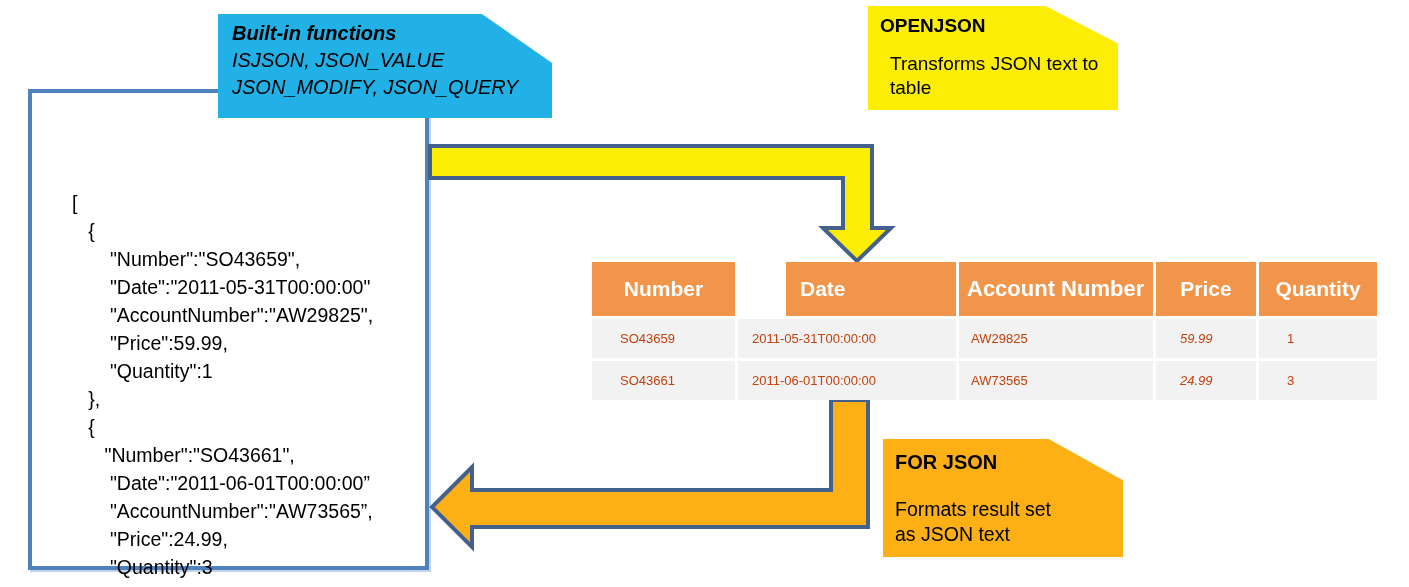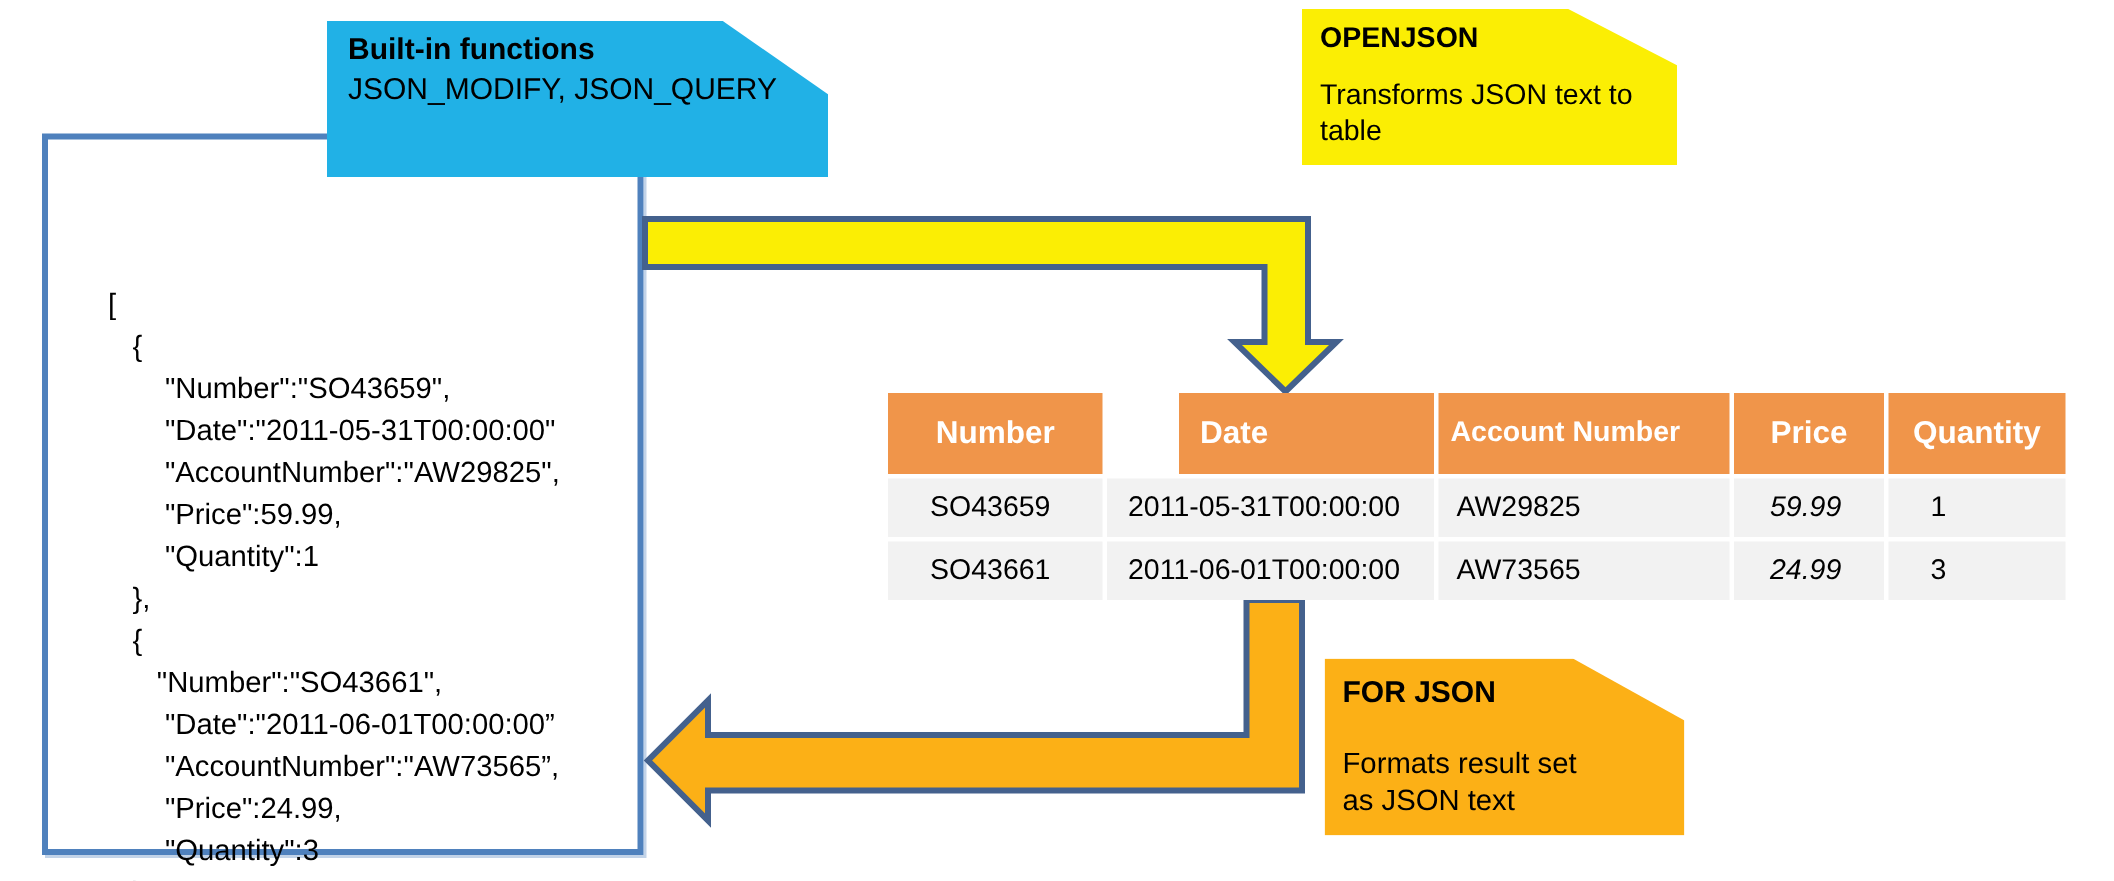--- a/index.html
+++ b/index.html
@@ -25,55 +25,56 @@
   .yellow-arrow{fill:#FBEE04;stroke:#44618D;stroke-width:4;stroke-linejoin:miter;}
   .orange-arrow{fill:#FCB016;stroke:#44618D;stroke-width:4;stroke-linejoin:miter;}
 
   
   .callout{position:absolute;box-sizing:border-box;color:#000;}
   .callout .c-title{font-weight:bold;}
   .callout-blue{
     left:218px;top:14px;width:334px;height:104px;background:#21B1E6;
     clip-path:polygon(0 0,79% 0,100% 47%,100% 100%,0 100%);
     padding:6px 10px 0 14px;
+    font-style:italic;
   }
   .callout-blue .c-title{font-size:20px;line-height:27px;}
   .callout-blue .c-line{font-size:20px;line-height:27px;}
   .callout-yellow{
     left:868px;top:6px;width:250px;height:104px;background:#FBEE04;
     clip-path:polygon(0 0,71% 0,100% 36%,100% 100%,0 100%);
     padding:8px 10px 0 12px;
   }
   .callout-yellow .c-title{font-size:19px;line-height:24px;}
-  .callout-yellow .c-body{font-size:19px;line-height:24px;margin-top:14px;}
+  .callout-yellow .c-body{font-size:19px;line-height:24px;margin-top:14px;margin-left:10px;}
   .callout-orange{
     left:883px;top:439px;width:240px;height:118px;background:#FCB016;
     clip-path:polygon(0 0,69% 0,100% 35%,100% 100%,0 100%);
     padding:10px 10px 0 12px;
   }
   .callout-orange .c-title{font-size:20px;line-height:26px;}
   .callout-orange .c-body{font-size:19.5px;line-height:25px;margin-top:22px;}
 
   
   .result-table{
     position:absolute;left:592px;top:262px;
     display:grid;grid-template-columns:143px 218px 194px 100px 118px;
     column-gap:3px;row-gap:3px;
   }
   .th{
     background:#F0954A;color:#fff;font-weight:bold;font-size:21px;height:54px;
     display:flex;align-items:center;box-sizing:border-box;
   }
   .td{
-    background:#F2F2F2;color:#000000;font-size:19px;height:39px;
+    background:#F2F2F2;color:#c2410c;font-size:13px;height:39px;
     display:flex;align-items:center;box-sizing:border-box;
   }
   .th.c1,.th.c4,.th.c5{justify-content:center;}
   .th.c2{padding-left:14px;margin-left:48px;}
-  .th.c3{padding-left:8px;font-size:19px;}
+  .th.c3{padding-left:8px;font-size:22px;}
   .td.c1{padding-left:28px;}
   .td.c2{padding-left:14px;}
   .td.c3{padding-left:12px;}
   .td.c4{padding-left:24px;font-style:italic;}
   .td.c5{padding-left:28px;}
 </style>
 </head>
 <body>
 
 <div class="canvas">
@@ -99,20 +100,21 @@
     </div>
   </div>
 
   <svg class="arrows" viewBox="0 0 1409 587" xmlns="http://www.w3.org/2000/svg">
     <polygon class="yellow-arrow" points="430,146 872,146 872,228 891,228 857,261 823,228 843,228 843,178 430,178"></polygon>
     <polygon class="orange-arrow" points="831,400 868,400 868,527 472,527 472,547 432,507 472,467 472,490 831,490"></polygon>
   </svg>
 
   <div class="callout callout-blue">
     <div class="c-title">Built-in functions</div>
+    <div class="c-line">ISJSON, JSON_VALUE</div>
     <div class="c-line">JSON_MODIFY, JSON_QUERY</div>
   </div>
 
   <div class="callout callout-yellow">
     <div class="c-title">OPENJSON</div>
     <div class="c-body">
       <span>Transforms JSON text to</span><br>
       <span>table</span>
     </div>
   </div>

